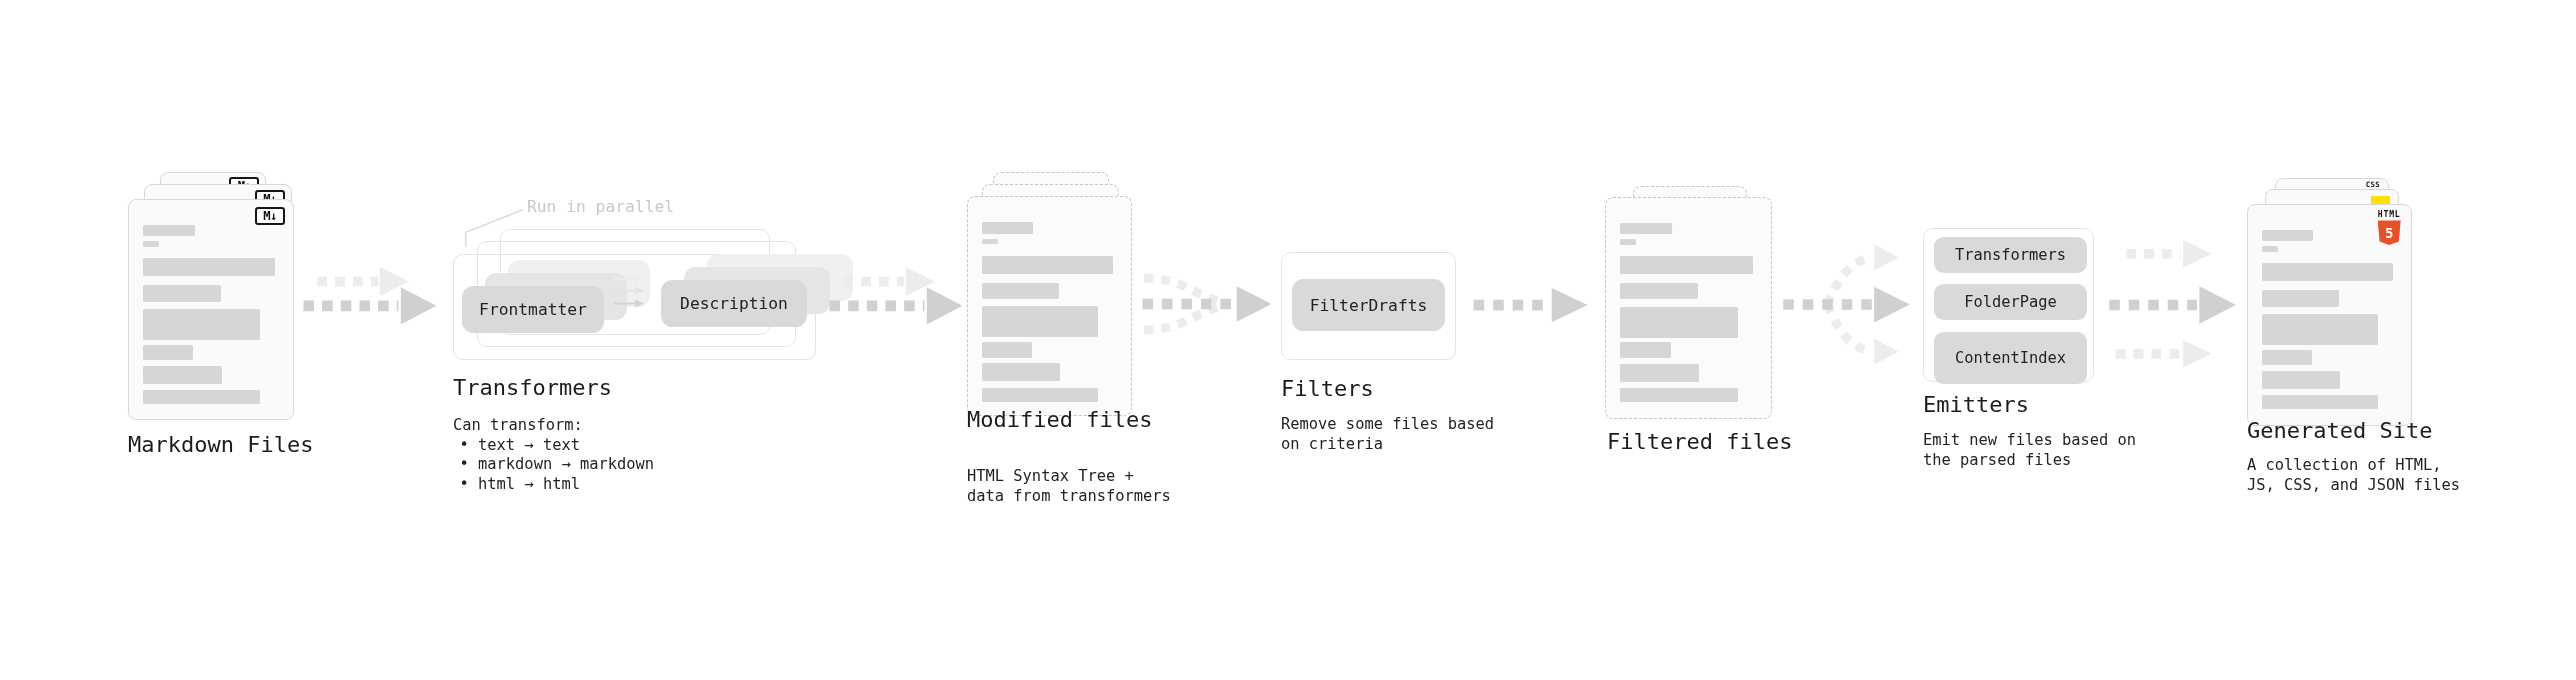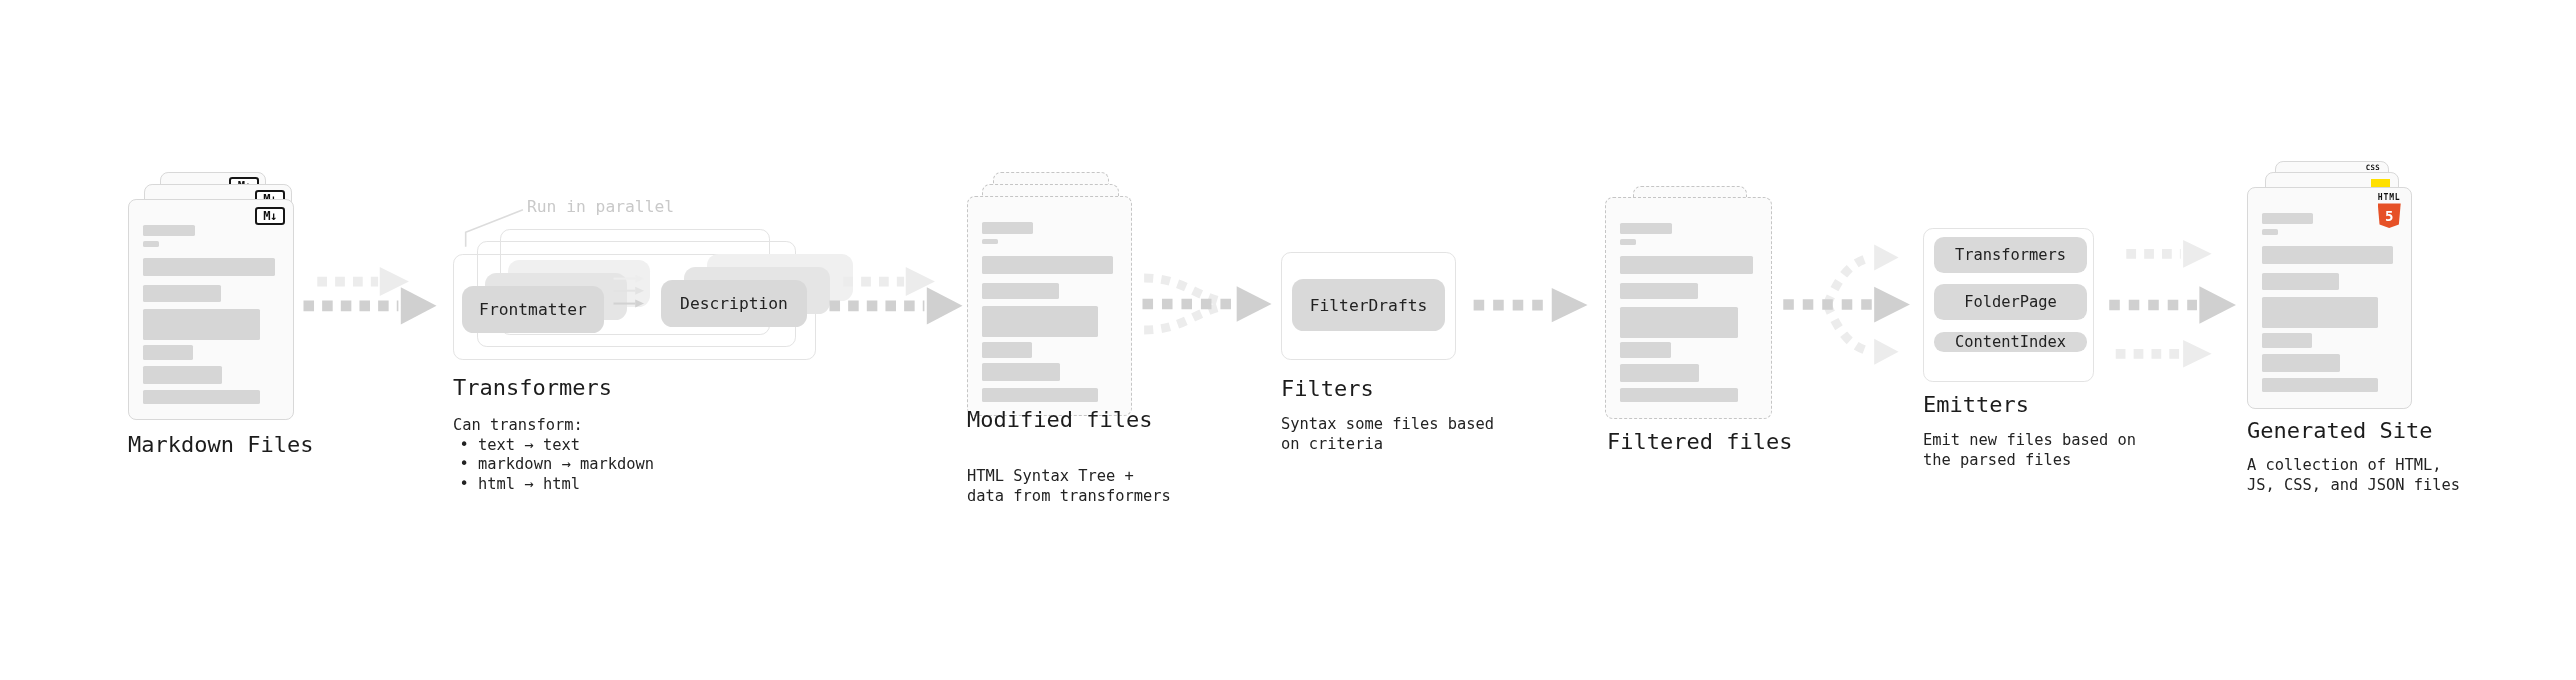--- a/index.html
+++ b/index.html
@@ -147,21 +147,21 @@
     <path d="M10,12 C55,12 70,32 105,41" stroke="#ececec" stroke-width="11" stroke-dasharray="11 10" fill="none"></path>
     <path d="M10,76 C55,76 70,56 105,47" stroke="#ececec" stroke-width="11" stroke-dasharray="11 10" fill="none"></path>
     <line x1="8" y1="44" x2="122" y2="44" stroke="#d0d0d0" stroke-width="13" stroke-dasharray="13 11"></line>
     <polygon points="124,22 167,44 124,66" fill="#d0d0d0"></polygon>
   </svg>
 
   <div class="obox" style="left:1281px;top:252px;width:175px;height:108px"></div>
   <div class="pill" style="left:1292px;top:279px;width:153px;height:52px">FilterDrafts</div>
   <div class="stage-label" style="left:1281px;top:376px">Filters</div>
   <div class="stage-desc" style="left:1281px;top:414px;line-height:20.3px">
-    <div>Syntax some files based</div>
+    <div>Remove some files based</div>
     <div>on criteria</div>
   </div>
 
   <svg class="arr" style="left:1472px;top:287px" width="118" height="37" viewBox="0 0 145 45">
     <line x1="2" y1="22" x2="96" y2="22" stroke="#d0d0d0" stroke-width="13" stroke-dasharray="13 11"></line>
     <polygon points="98,1 142,22 98,43" fill="#d0d0d0"></polygon>
   </svg>
 
   <div class="stack" style="left:1605px;top:186px;width:167px;height:232px">
     <div class="card dashed" style="left:28.4px;top:0;width:114px;height:37px"></div>
@@ -185,37 +185,37 @@
     <polygon points="116,8 146,24 116,40" fill="#ececec"></polygon>
     <path d="M58,82 C72,114 85,134 112,140" stroke="#ececec" stroke-width="11" stroke-dasharray="11 10" fill="none"></path>
     <polygon points="116,124 146,140 116,156" fill="#ececec"></polygon>
     <line x1="4" y1="82" x2="114" y2="82" stroke="#d0d0d0" stroke-width="13" stroke-dasharray="13 11"></line>
     <polygon points="116,60 160,82 116,104" fill="#d0d0d0"></polygon>
   </svg>
 
   <div class="obox" style="left:1923px;top:228px;width:171px;height:154px"></div>
   <div class="pill emit-pill" style="left:1934px;top:237px;width:153px;height:36px">Transformers</div>
   <div class="pill emit-pill" style="left:1934px;top:284px;width:153px;height:36px">FolderPage</div>
-  <div class="pill emit-pill" style="left:1934px;top:332px;width:153px;height:20px">ContentIndex</div>
+  <div class="pill emit-pill" style="left:1934px;top:332px;width:153px;height:52px">ContentIndex</div>
   <div class="stage-label" style="left:1923px;top:392px">Emitters</div>
   <div class="stage-desc" style="left:1923px;top:430px;line-height:20.3px">
     <div>Emit new files based on</div>
     <div>the parsed files</div>
   </div>
 
   <svg class="arr" style="left:2106px;top:236px" width="134" height="134" viewBox="0 0 165 165">
     <line x1="25" y1="22" x2="92" y2="22" stroke="#ececec" stroke-width="12" stroke-dasharray="12 10"></line>
     <polygon points="95,5 130,22 95,39" fill="#ececec"></polygon>
     <line x1="4" y1="85" x2="112" y2="85" stroke="#d0d0d0" stroke-width="13" stroke-dasharray="13 11"></line>
     <polygon points="115,62 160,85 115,108" fill="#d0d0d0"></polygon>
     <line x1="12" y1="145" x2="92" y2="145" stroke="#ececec" stroke-width="12" stroke-dasharray="12 10"></line>
     <polygon points="95,128 130,145 95,162" fill="#ececec"></polygon>
   </svg>
 
-  <div class="stack" style="left:2247px;top:161px;width:186px;height:248px">
+  <div class="stack" style="left:2247px;top:178px;width:186px;height:248px">
     <div class="card" style="left:28.4px;top:0;width:114px;height:49px">
       <div class="css-badge" style="right:7.3px;top:3.3px">
         <div class="t">CSS</div>
         <div class="u"></div>
       </div>
     </div>
     <div class="card" style="left:18px;top:11.4px;width:134px;height:49px">
       <div class="js-badge" style="right:8.1px;top:5.7px"></div>
     </div>
     <div class="card" style="left:0;top:26px;width:165px;height:222px">

